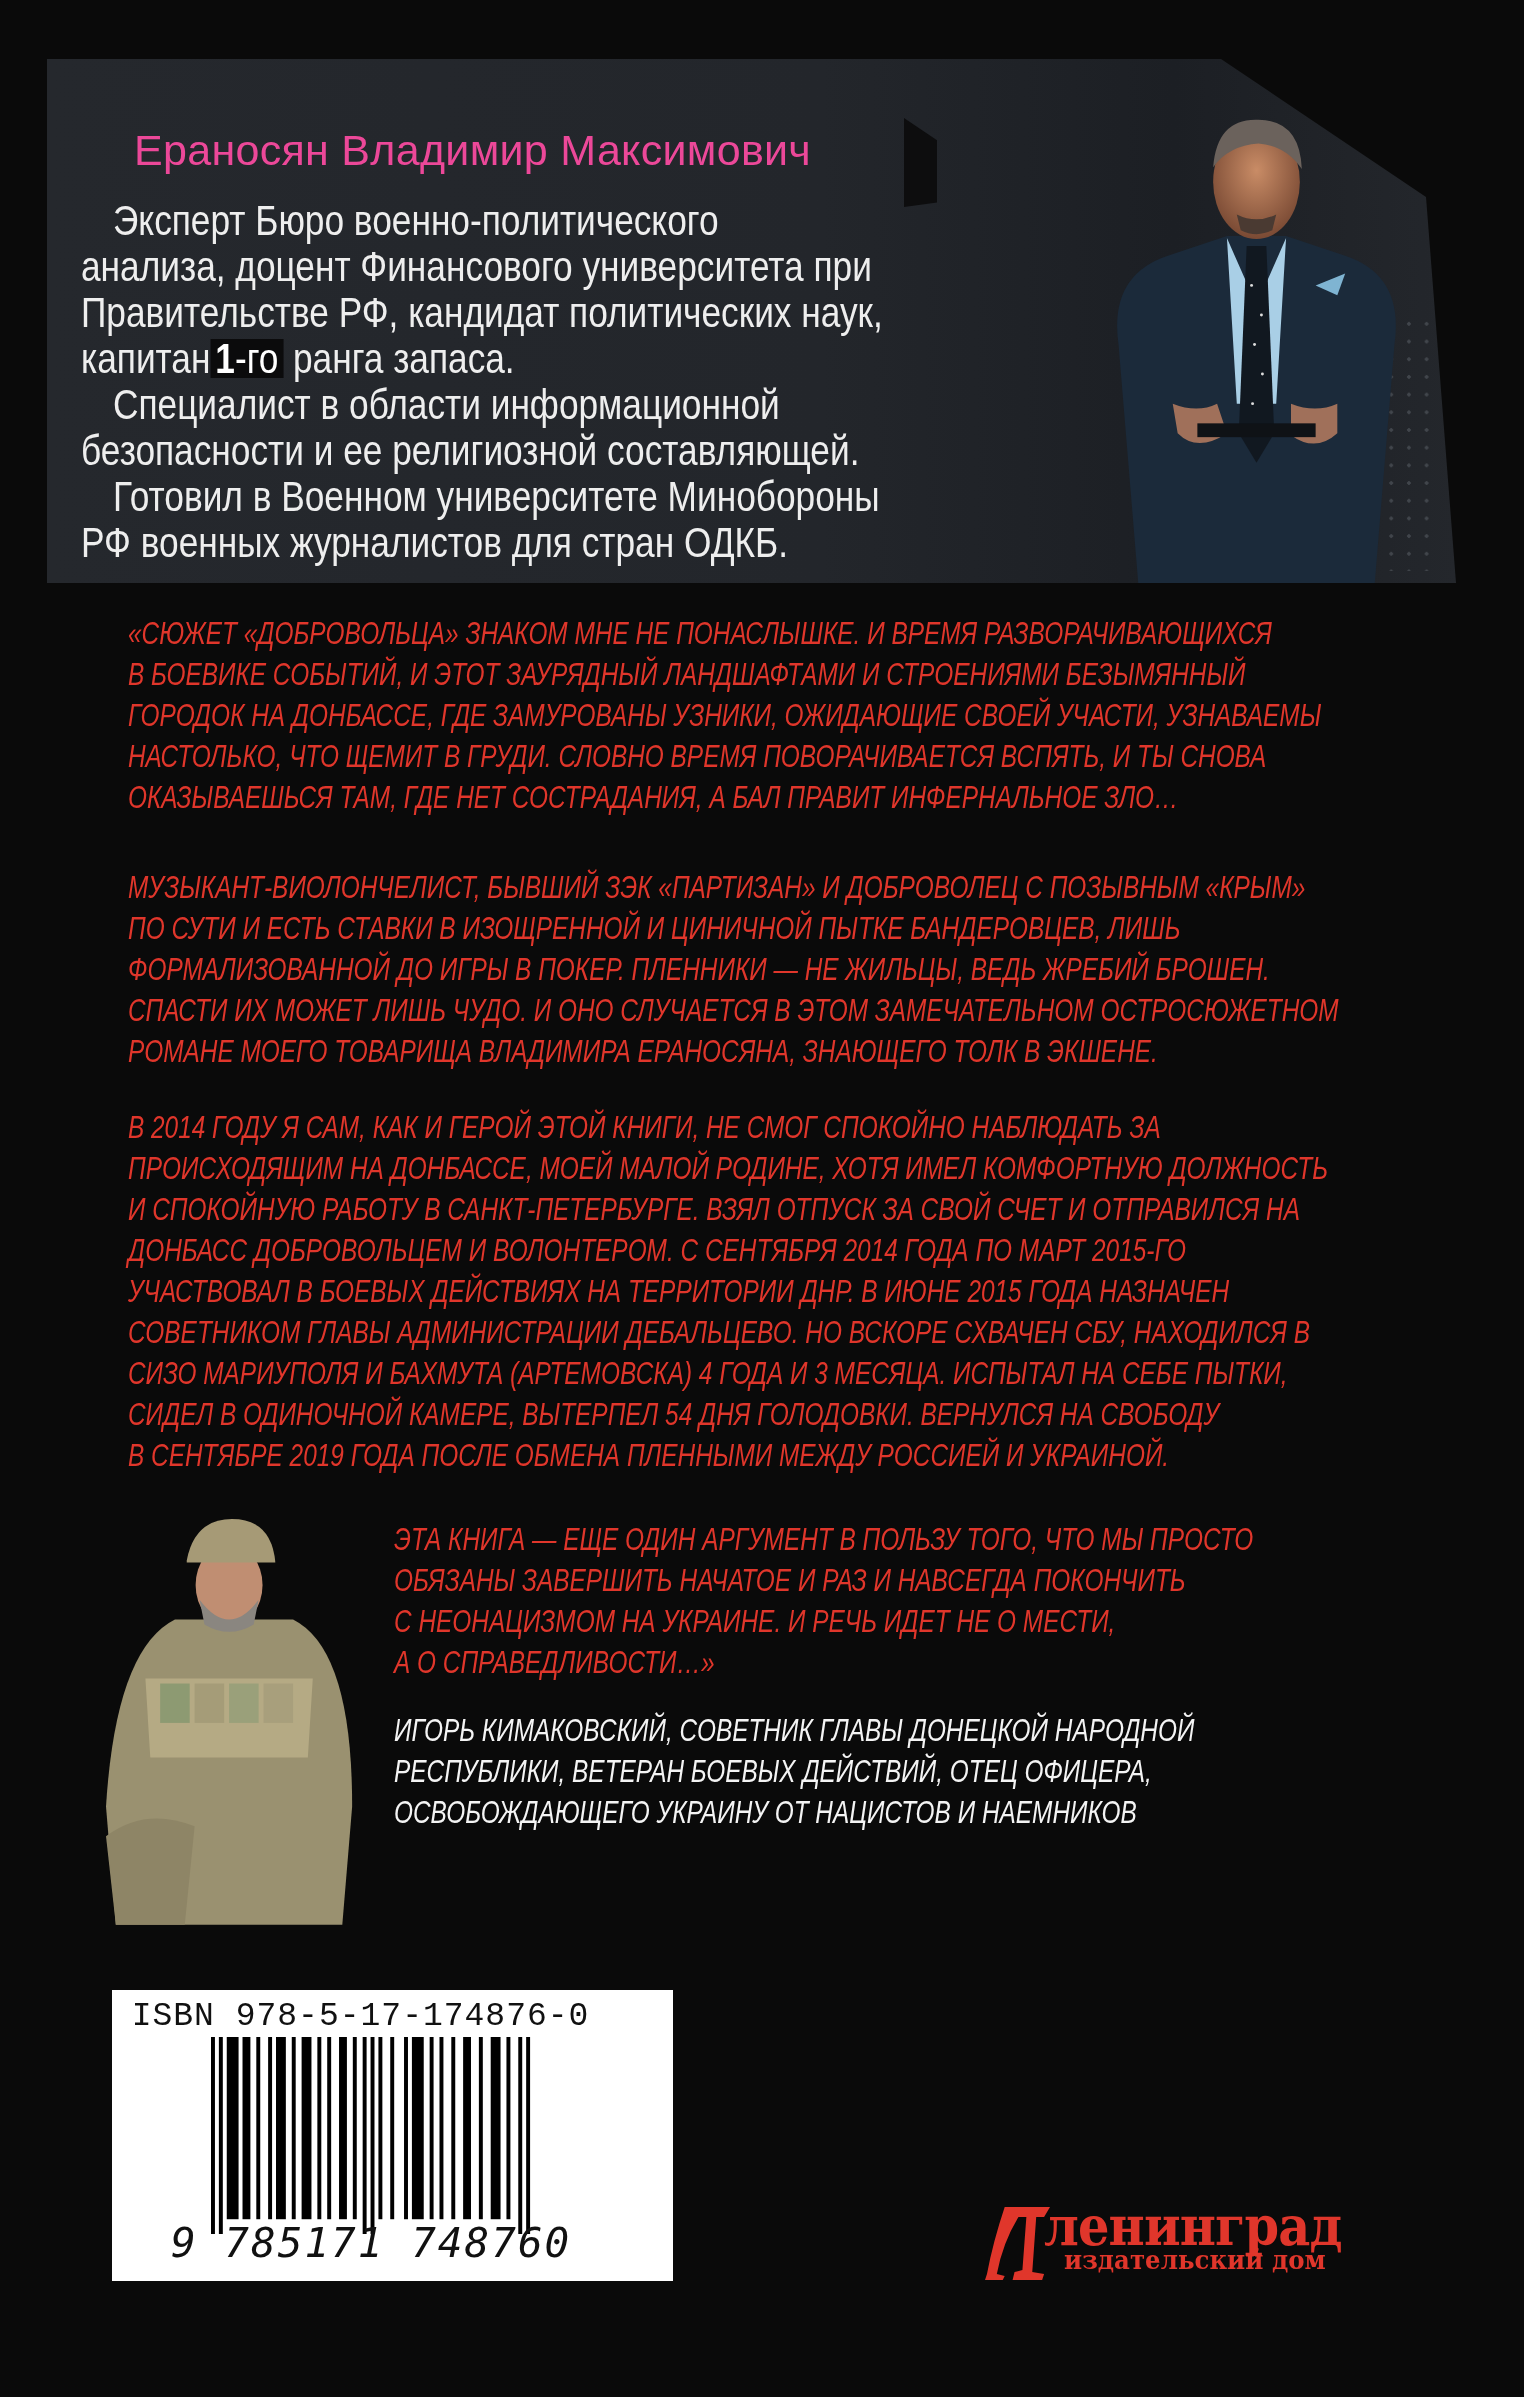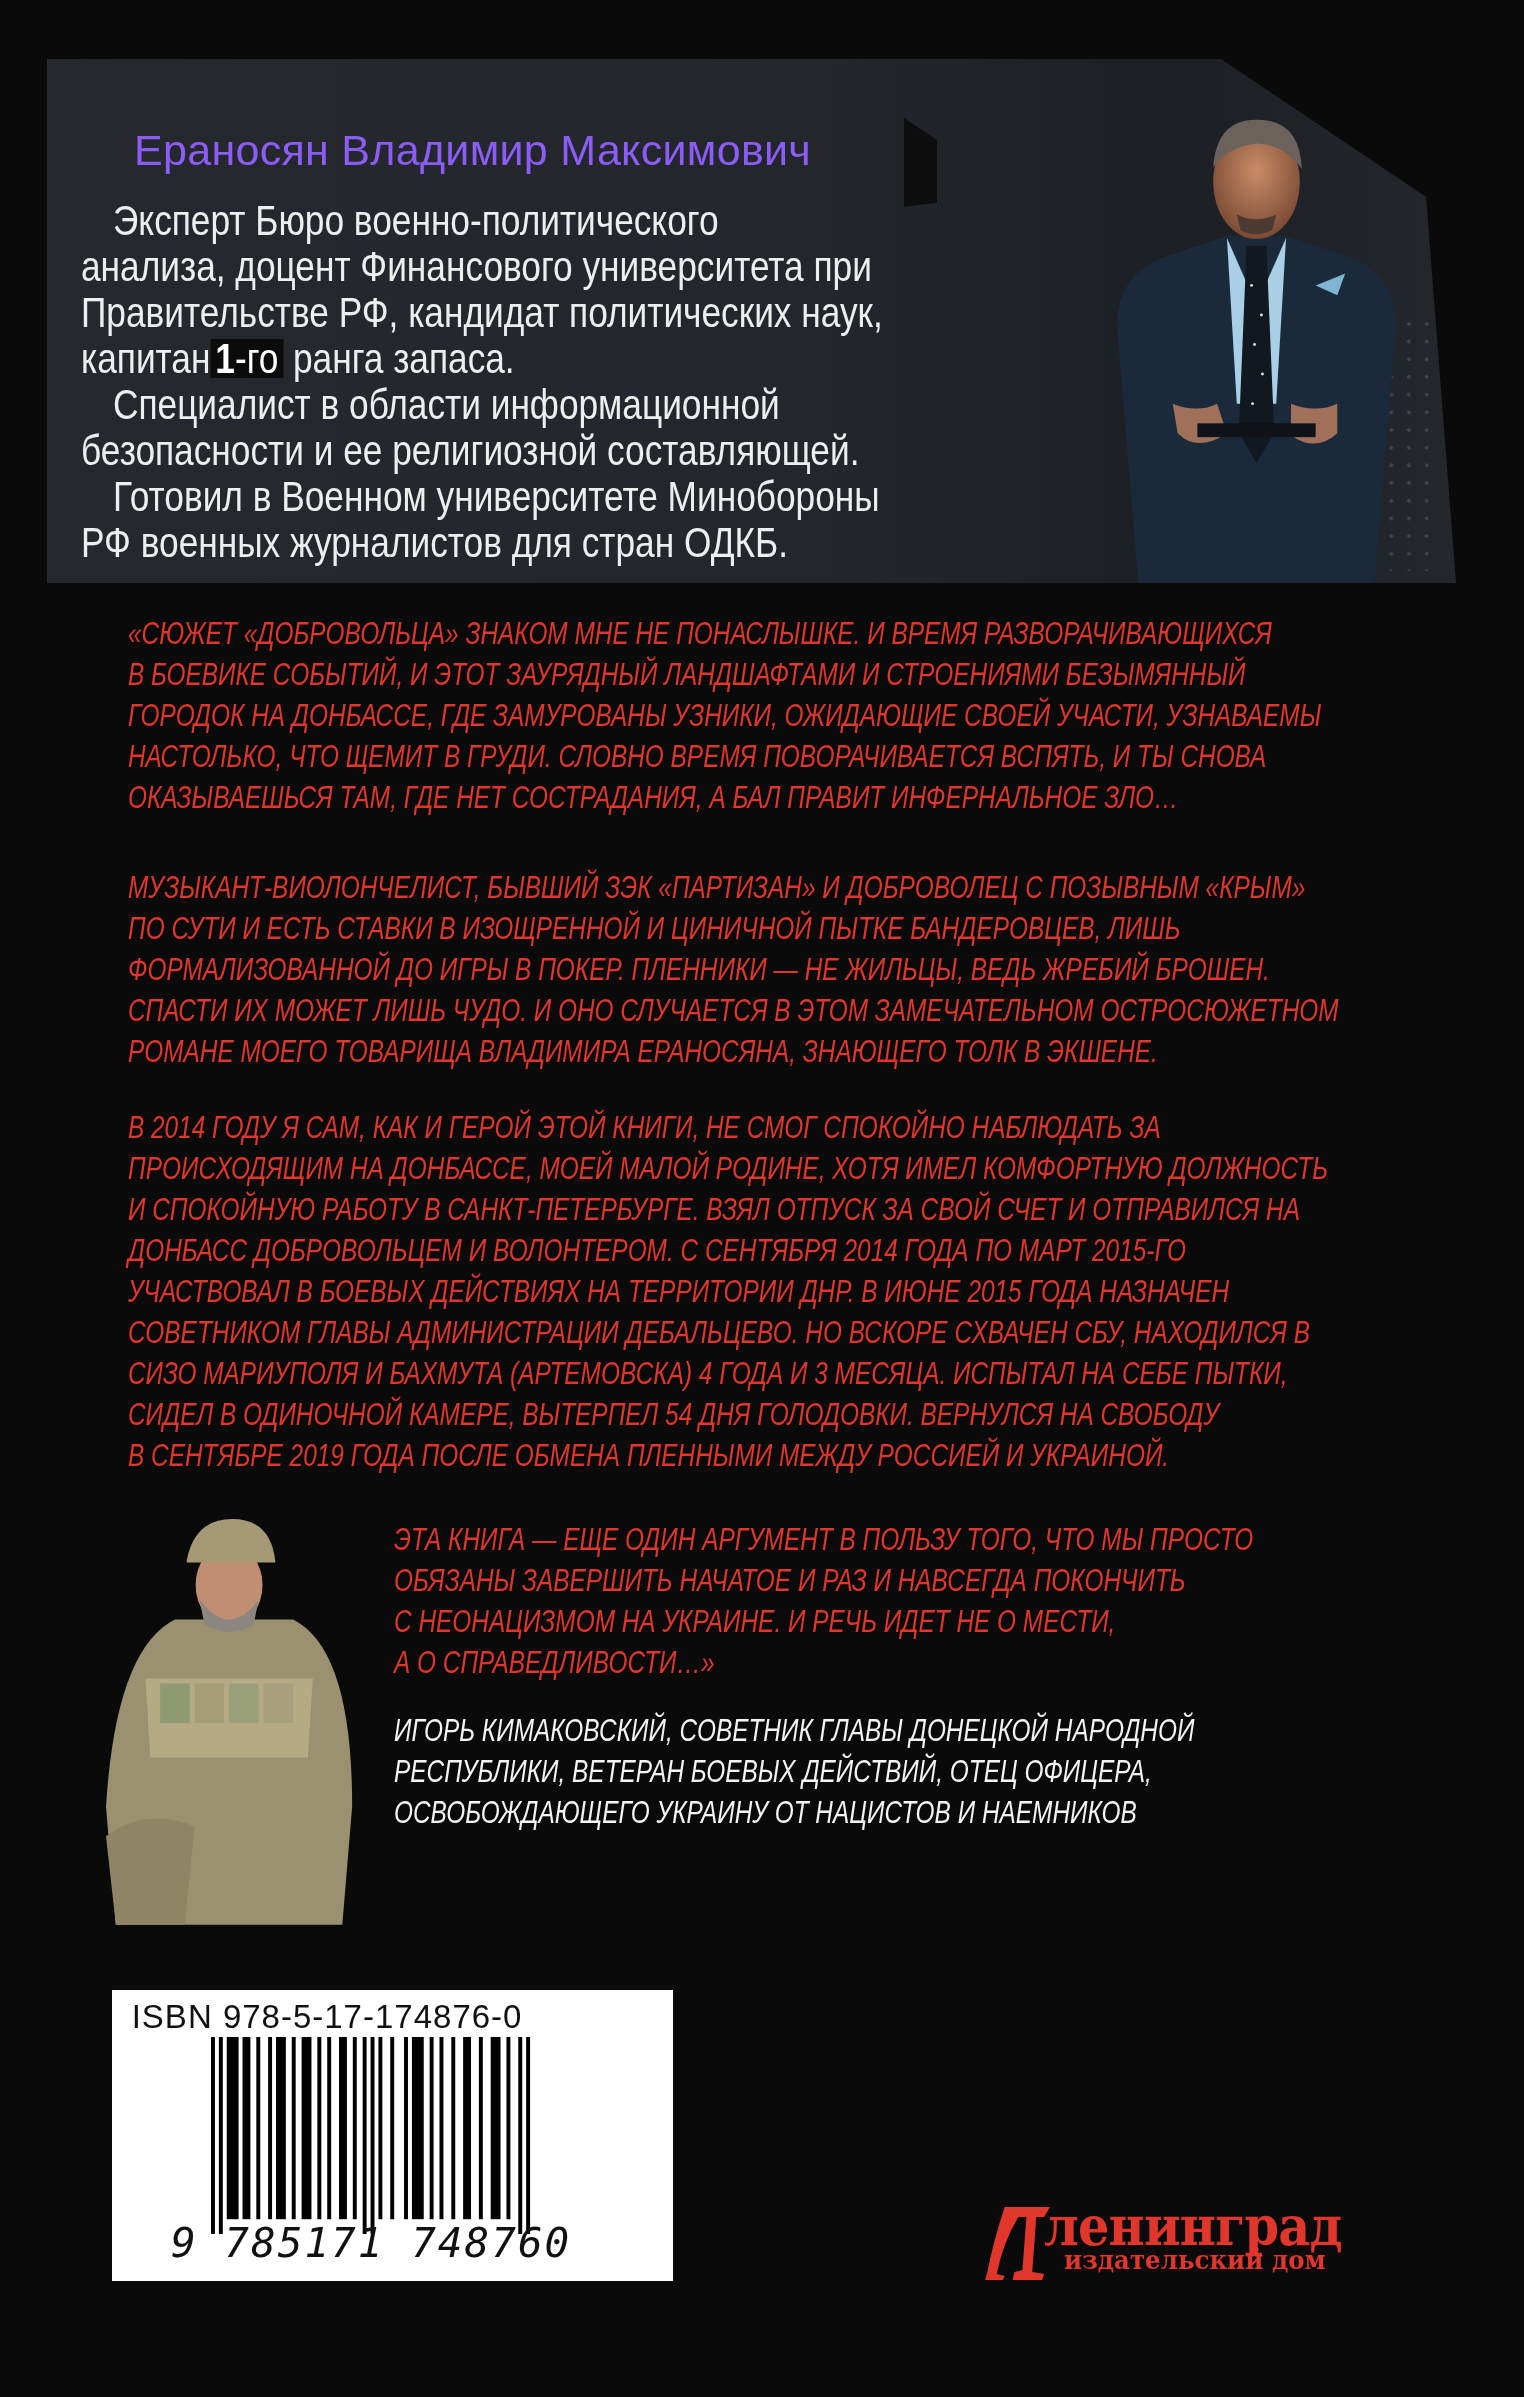--- a/index.html
+++ b/index.html
@@ -15,21 +15,21 @@
     background: linear-gradient(90deg, #25282d 0%, #23262b 55%, #1c1f24 80%, #24272c 100%);
     clip-path: polygon(0 0, 1174px 0, 1379px 138px, 1409px 524px, 0 524px);
   }
   .panel-dots {
     position: absolute; right: 19.7px; top: 256px; width: 89px; height: 256px;
     background-image: radial-gradient(circle, rgba(180,190,200,0.35) 1.5px, transparent 2px);
     background-size: 17.7px 17.7px; opacity: 0.6;
   }
   .author-name {
     position: absolute; left: 134px; top: 126px;
-    color: #8b5cf6; font-size: 43px; letter-spacing: 0.3px;
+    color: #ec4899; font-size: 43px; letter-spacing: 0.3px;
     white-space: nowrap;
   }
   .name-notch {
     position: absolute; left: 904px; top: 118px; width: 33px; height: 89px;
     background: #0d0d0e;
     clip-path: polygon(0 0, 100% 25%, 100% 95%, 0 100%);
   }
   .bio {
     position: absolute; left: 81px; top: 197px; width: 1015px;
     color: #eeeeee; font-size: 43px; line-height: 46px;
@@ -61,21 +61,21 @@
     transform: scaleX(0.80); transform-origin: left top; text-transform: uppercase;
   }
   .attribution p { margin: 0; white-space: nowrap; }
   .portrait-soldier { position: absolute; left: 106px; top: 1511px; width: 256px; height: 414px; }
   .isbn-box {
     position: absolute; left: 112px; top: 1990px; width: 561px; height: 291px;
     background: #ffffff;
   }
   .isbn-text {
     position: absolute; left: 19.7px; top: 7.9px;
-    font-family: Liberation Sans, sans-serif; font-size: 33px; color: #111;
+    font-family: Liberation Mono, monospace; font-size: 33px; color: #111;
     white-space: nowrap; letter-spacing: 1px;
   }
   .barcode { position: absolute; left: 99px; top: 47px; width: 325px; height: 197px; }
   .ean-text {
     position: absolute; left: 59px; top: 229px;
     font-family: "DejaVu Sans Mono", monospace; font-size: 41px; color: #111;
     white-space: pre; letter-spacing: 2px; font-style: italic;
   }
   .publisher {
     position: absolute; left: 985px; top: 2199px; width: 374px; height: 79px;

